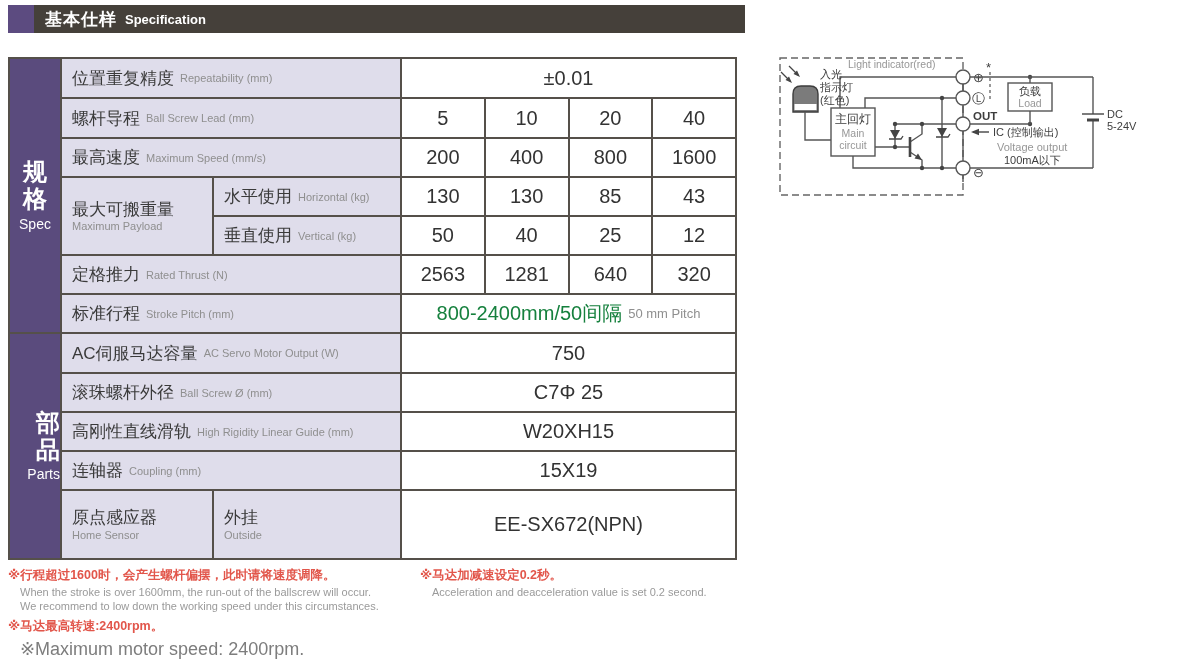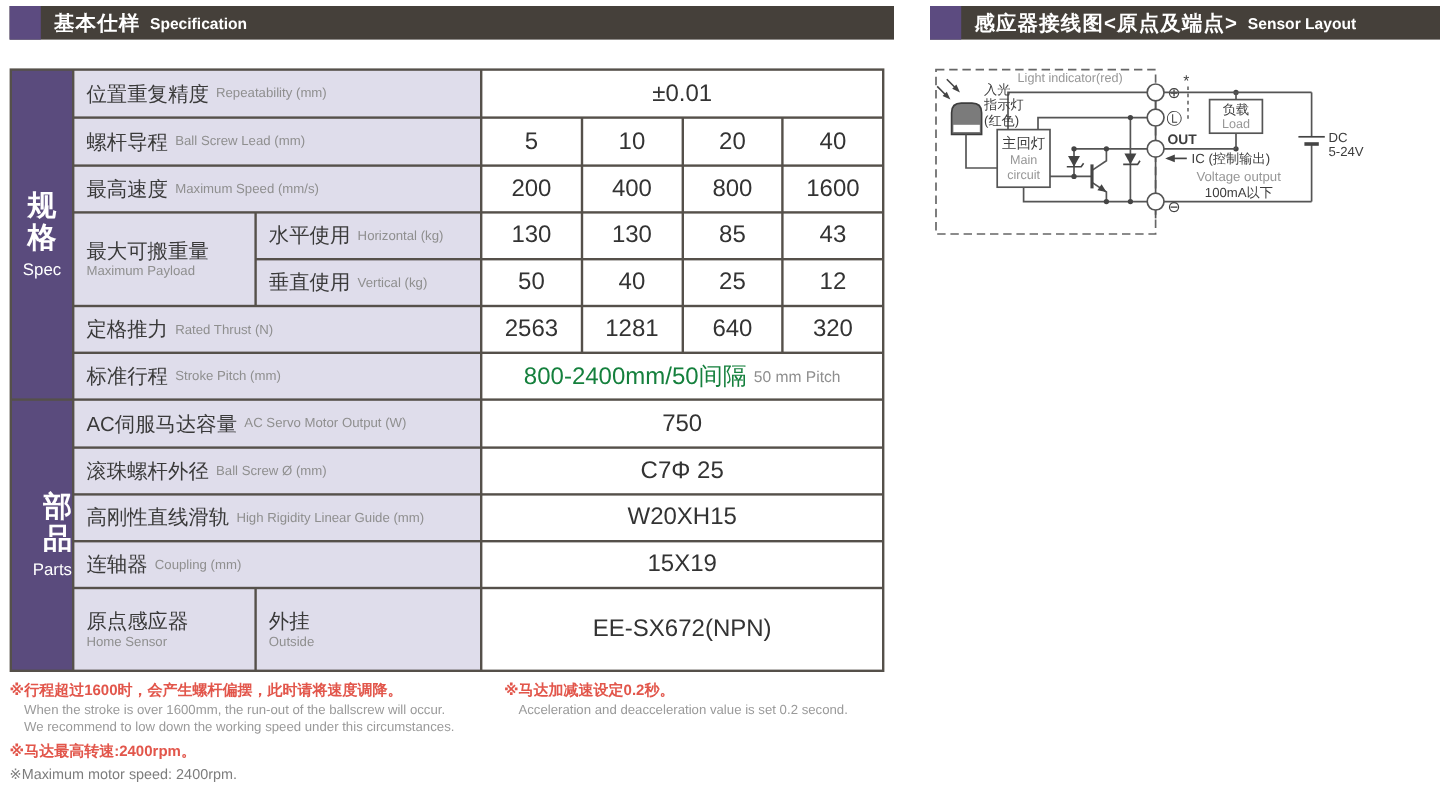--- a/index.html
+++ b/index.html
@@ -39,21 +39,21 @@
   .val .small-gray { font-size:13px; color:#8f8f8f; margin-left:6px; }
   .span-label { grid-column:2/4; }
   .span-val { grid-column:4/8; }
 
   
   .fn { position:absolute; top:567px; }
   #fn-left { left:8px; width:400px; }
   #fn-right { left:420px; width:330px; }
   .fn .red { color:#e2564b; font-size:12.5px; font-weight:bold; line-height:1.4; }
   .fn .gray { color:#9a9a9a; font-size:11px; line-height:1.35; padding-left:12px; }
-  .fn .dark { color:#7d7d7d; font-size:12px; line-height:1.5; }
+  .fn .dark { color:#7d7d7d; font-size:18px; line-height:1.5;margin-left:12px; }
   .fn .mt { margin-top:4px; }
 
   
   #diagram { position:absolute; left:770px; top:50px; width:430px; height:155px; }
   #diagram text { font-family:"Liberation Sans","DejaVu Sans",sans-serif; }
   .t-dark { fill:#3d3d3d; font-size:11px; }
   .t-gray { fill:#979797; font-size:10.5px; }
   .t-sym  { fill:#3d3d3d; font-size:13px; }
   .wire { stroke:#555; stroke-width:1.4; fill:none; }
   .comp { stroke:#555; stroke-width:1.4; fill:#fff; }
@@ -62,25 +62,20 @@
 <body>
 
 <div id="page">
 
   <div class="hdr" id="hdr-left">
     <div class="sq"></div>
     <span class="zh">基本仕样</span>
     <span class="en">Specification</span>
   </div>
 
-  <div class="hdr" id="hdr-right">
-    <div class="sq"></div>
-    <span class="zh">感应器接线图&lt;原点及端点&gt;</span>
-    <span class="en">Sensor Layout</span>
-  </div>
 
   <div id="spec-table">
 
     <div class="cell side" style="grid-row:1/8;">
       <div class="side-zh">规格</div>
       <div class="side-en">Spec</div>
     </div>
     <div class="cell side" style="grid-row:8/13;align-items:flex-end;">
       <div class="side-zh">部品</div>
       <div class="side-en">Parts</div>

